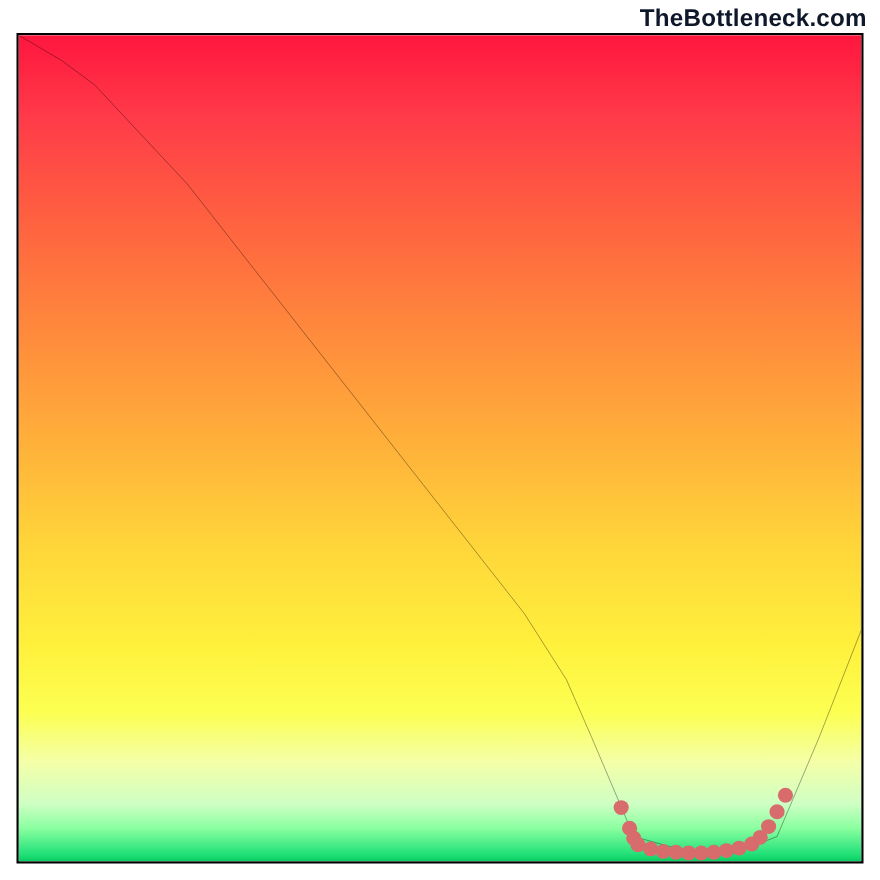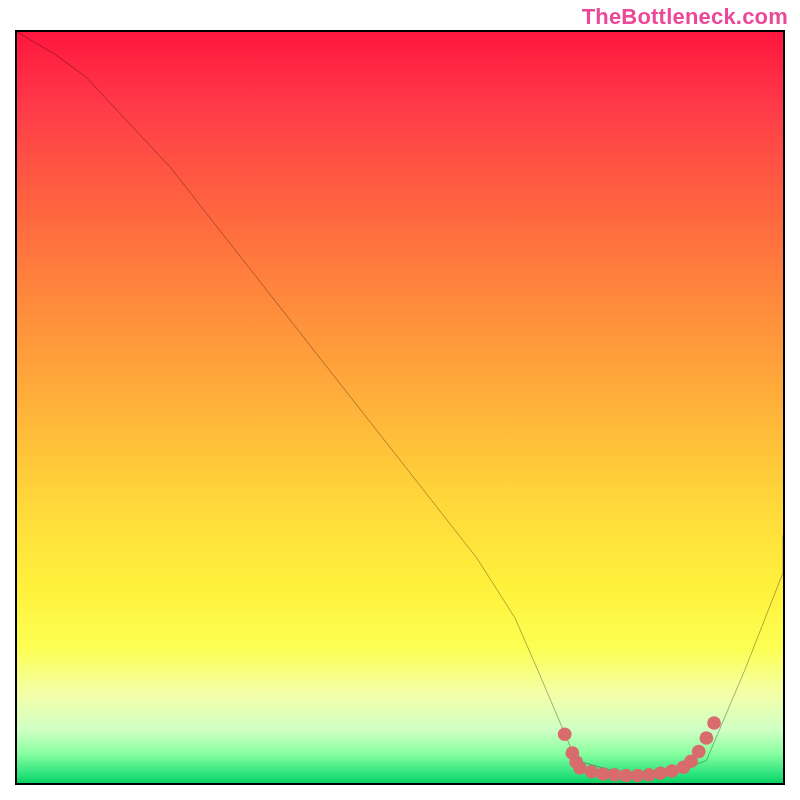--- a/index.html
+++ b/index.html
@@ -15,21 +15,21 @@
     position: relative;
     width: 800px;
     height: 800px;
   }
   .watermark {
     position: absolute;
     top: 4px;
     right: 12px;
     font-size: 22px;
     font-weight: 600;
-    color: #ec4899;
+    color: #0f172a;
     letter-spacing: 0.2px;
     user-select: none;
   }
   .plot {
     position: absolute;
     left: 15px;
     top: 30px;
     width: 770px;
     height: 755px;
     border: 2px solid #000;

